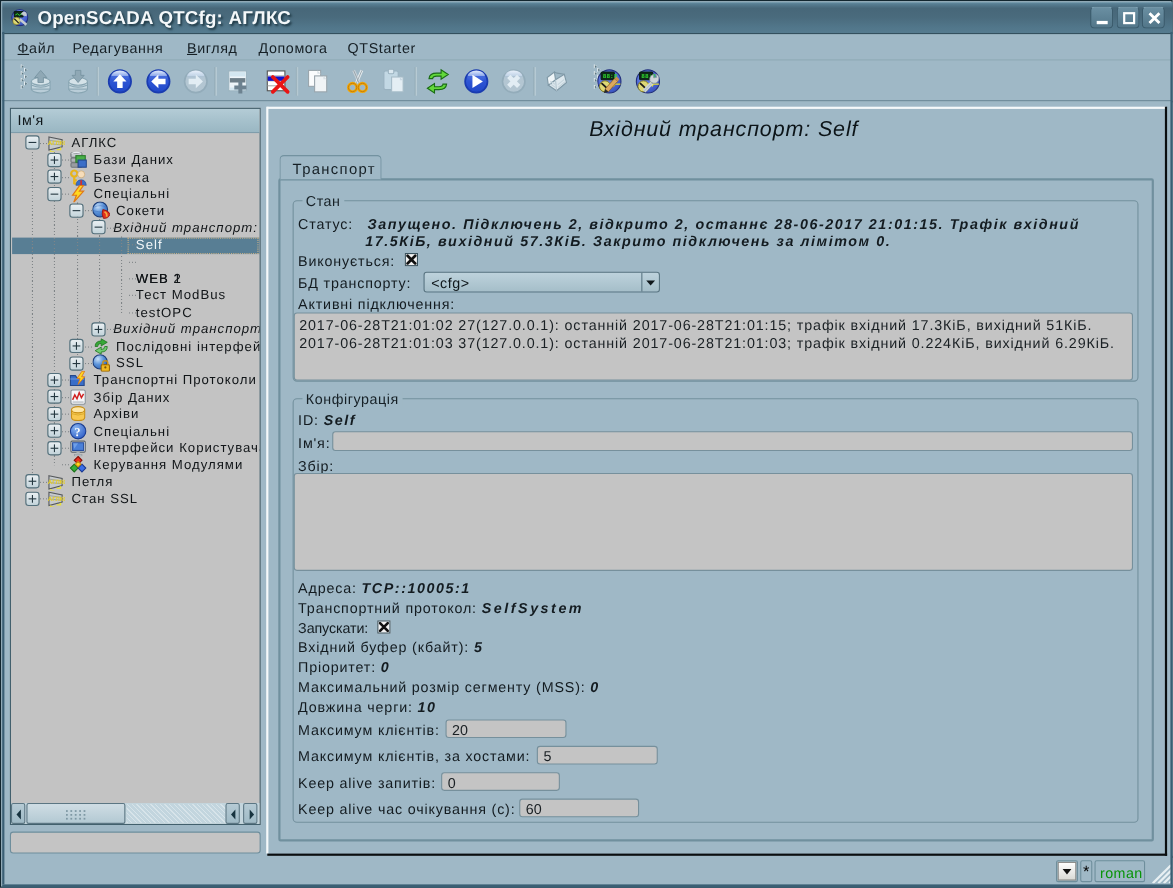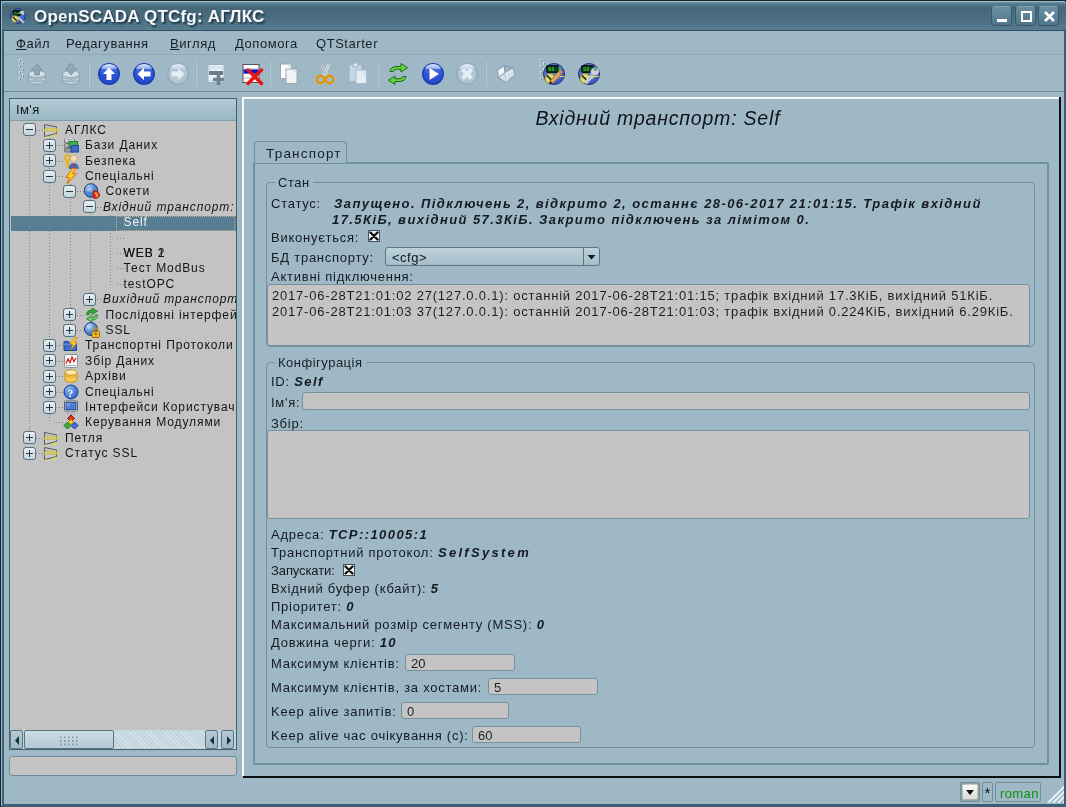--- a/index.html
+++ b/index.html
@@ -513,21 +513,21 @@
 </svg>
 <div class="trow" style="left:55px;top:331.8px;">Петля</div>
 <div class="doth" style="left:26px;top:354.2px;width:7px"></div>
 <div class="expander plus" style="left:12.5px;top:347.7px"></div>
 <svg class="ticon16" style="left:33px;top:346.2px" viewBox="0 0 16 16">
           <path d="M1.5 2.5 L13.5 5 L13.5 11.5 L1.5 14.5 Z" fill="#c6cacc" stroke="#55585c"></path>
 <path d="M1.5 5.5 L13.5 7.3 M1.5 8.6 L13.5 9.8" stroke="#90979c" stroke-width="0.7"></path>
 <text x="0.5" y="10" font-size="5.5" font-weight="bold" fill="#e8d020" font-family="Liberation Sans">АГЛКС</text>
 <path d="M3 14.5 L3 16 L6.5 16 M12 12 L12 14 L8.5 14" stroke="#e8e03c" stroke-width="1.3" fill="none"></path>
 </svg>
-<div class="trow" style="left:55px;top:347.2px;">Статус SSL</div>
+<div class="trow" style="left:55px;top:347.2px;">Стан SSL</div>
       <div id="hscroll">
         <div class="sbtn" style="left:0px"><svg width="13" height="19">
               <path d="M8 5 L4 9.5 L8 14 Z" fill="#17333f"></path>
             </svg></div>
         <div id="slider"><svg width="90" height="19">
               <g fill="#7e98a4">
                 <rect x="35" y="5.5" width="1.6" height="1.6"></rect>
                 <rect x="39" y="5.5" width="1.6" height="1.6"></rect>
                 <rect x="43" y="5.5" width="1.6" height="1.6"></rect>
                 <rect x="47" y="5.5" width="1.6" height="1.6"></rect>

